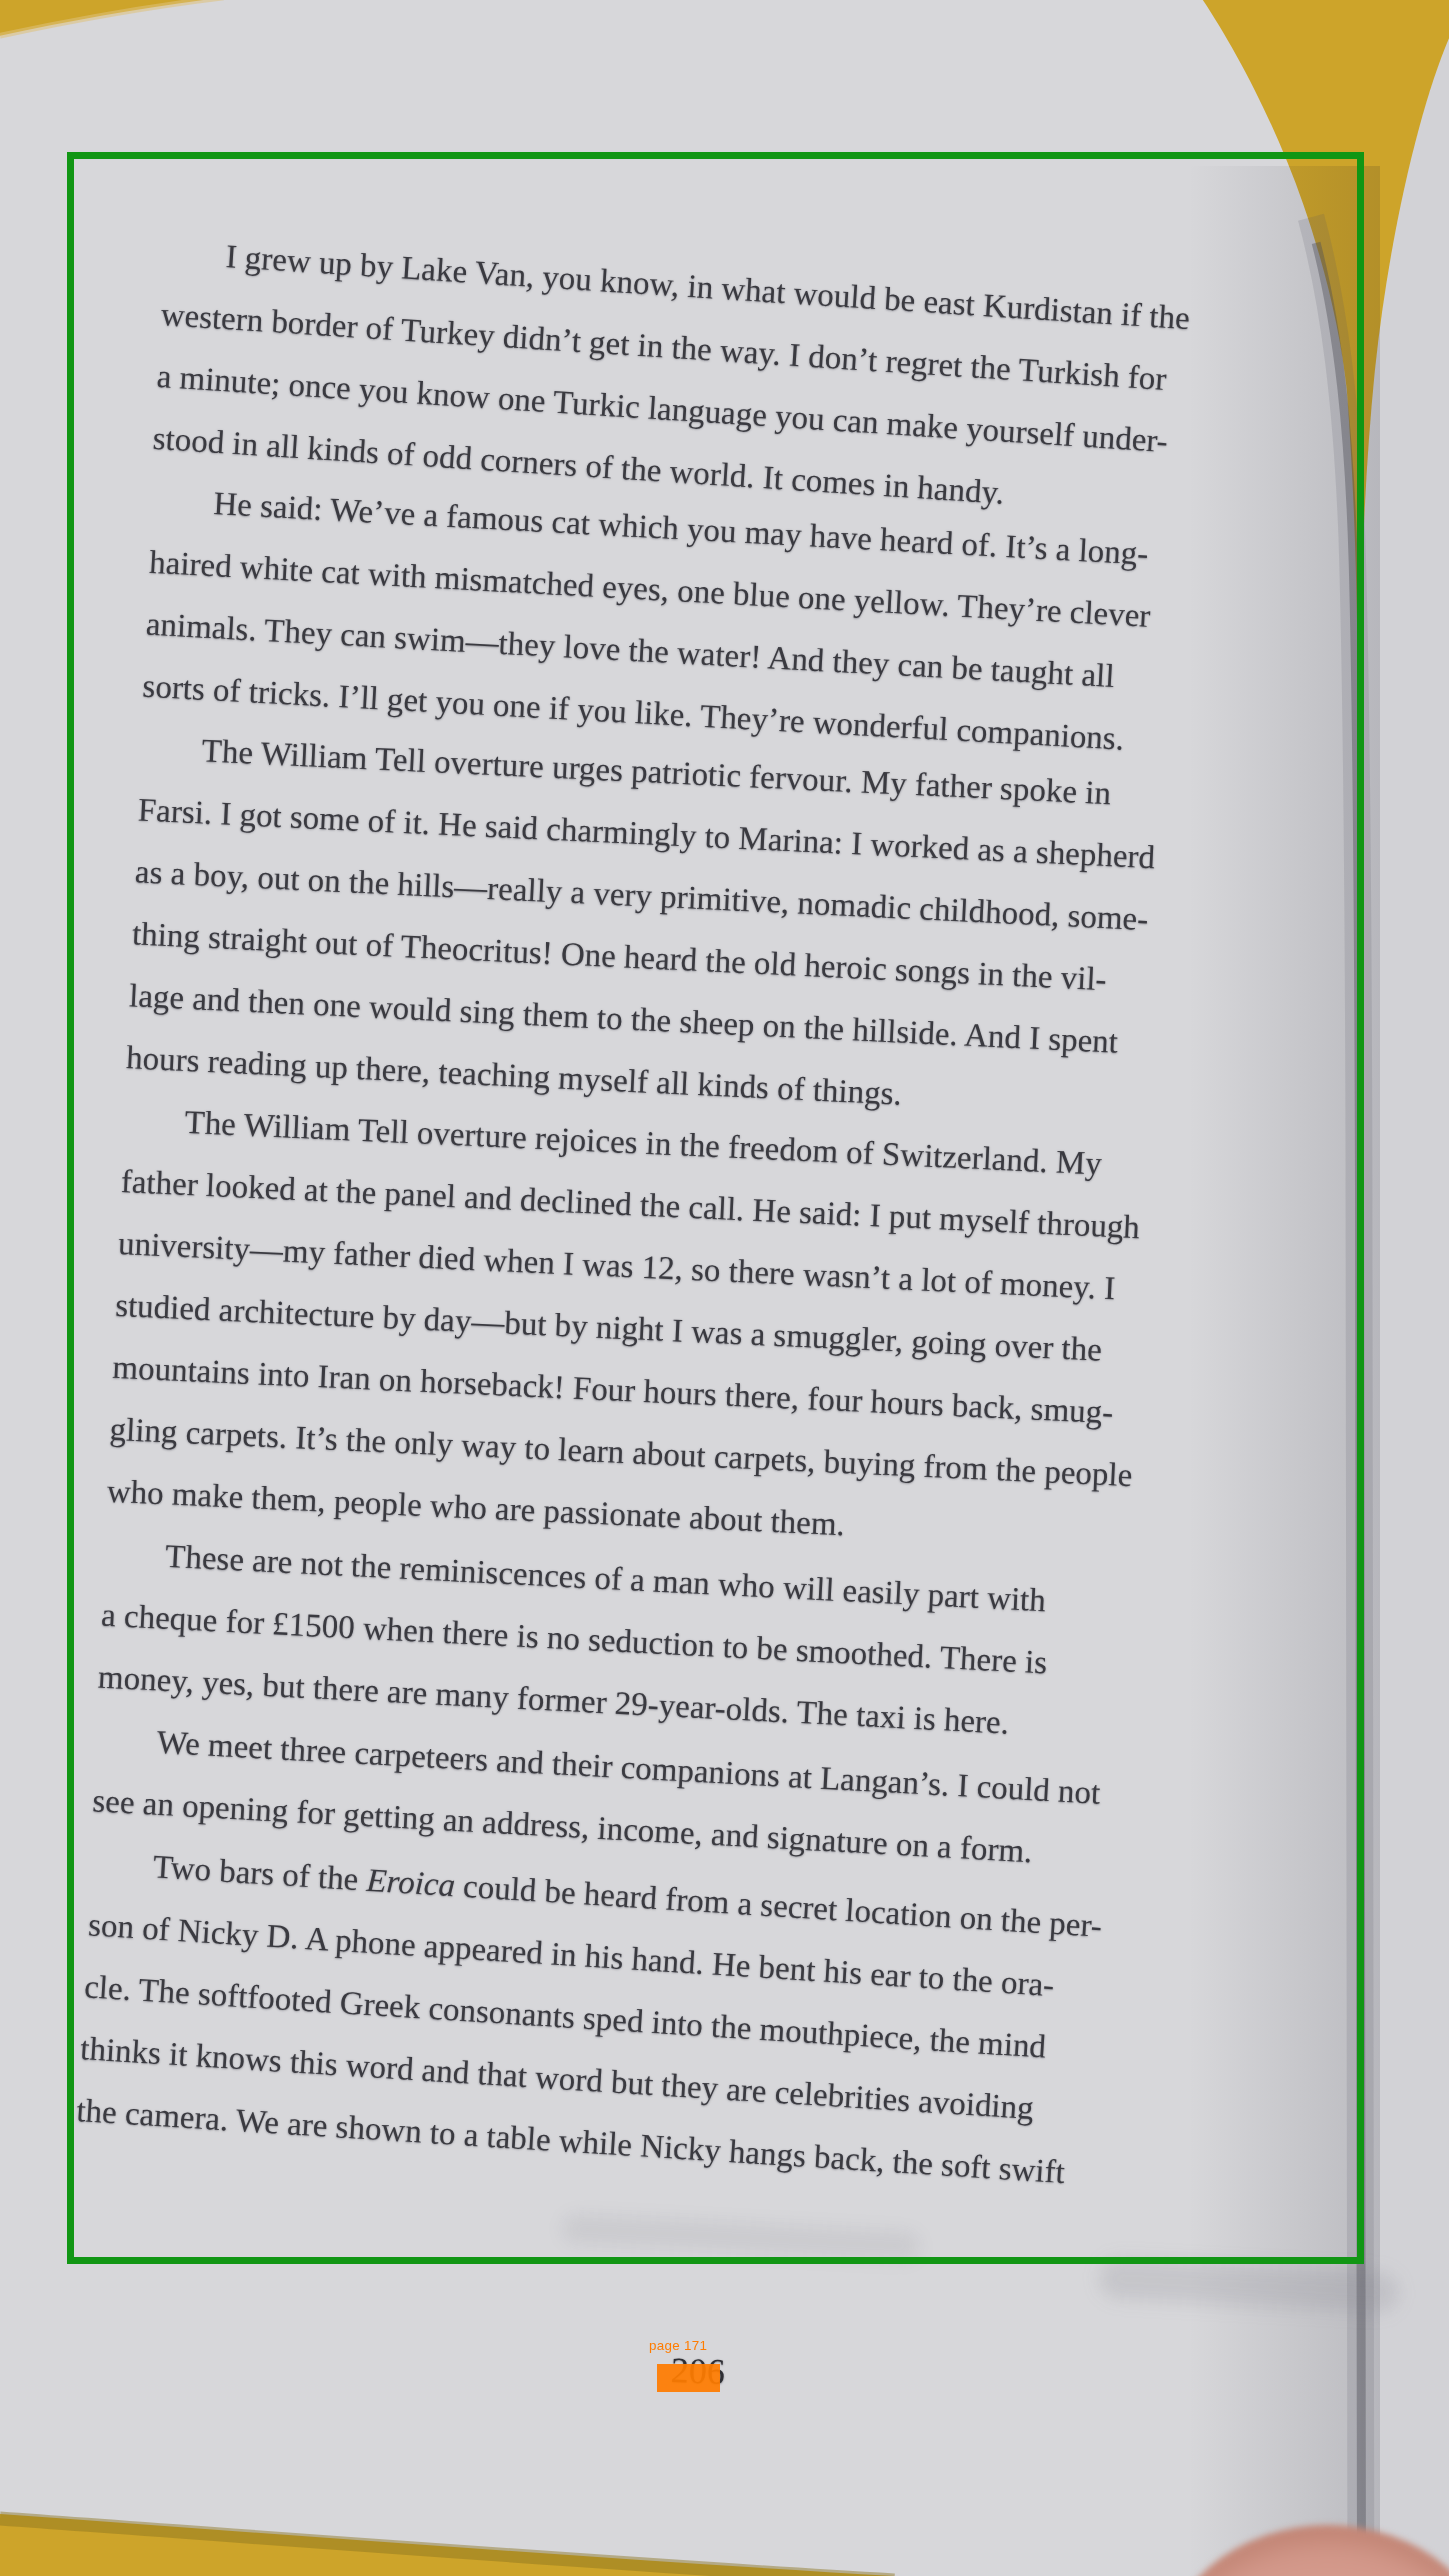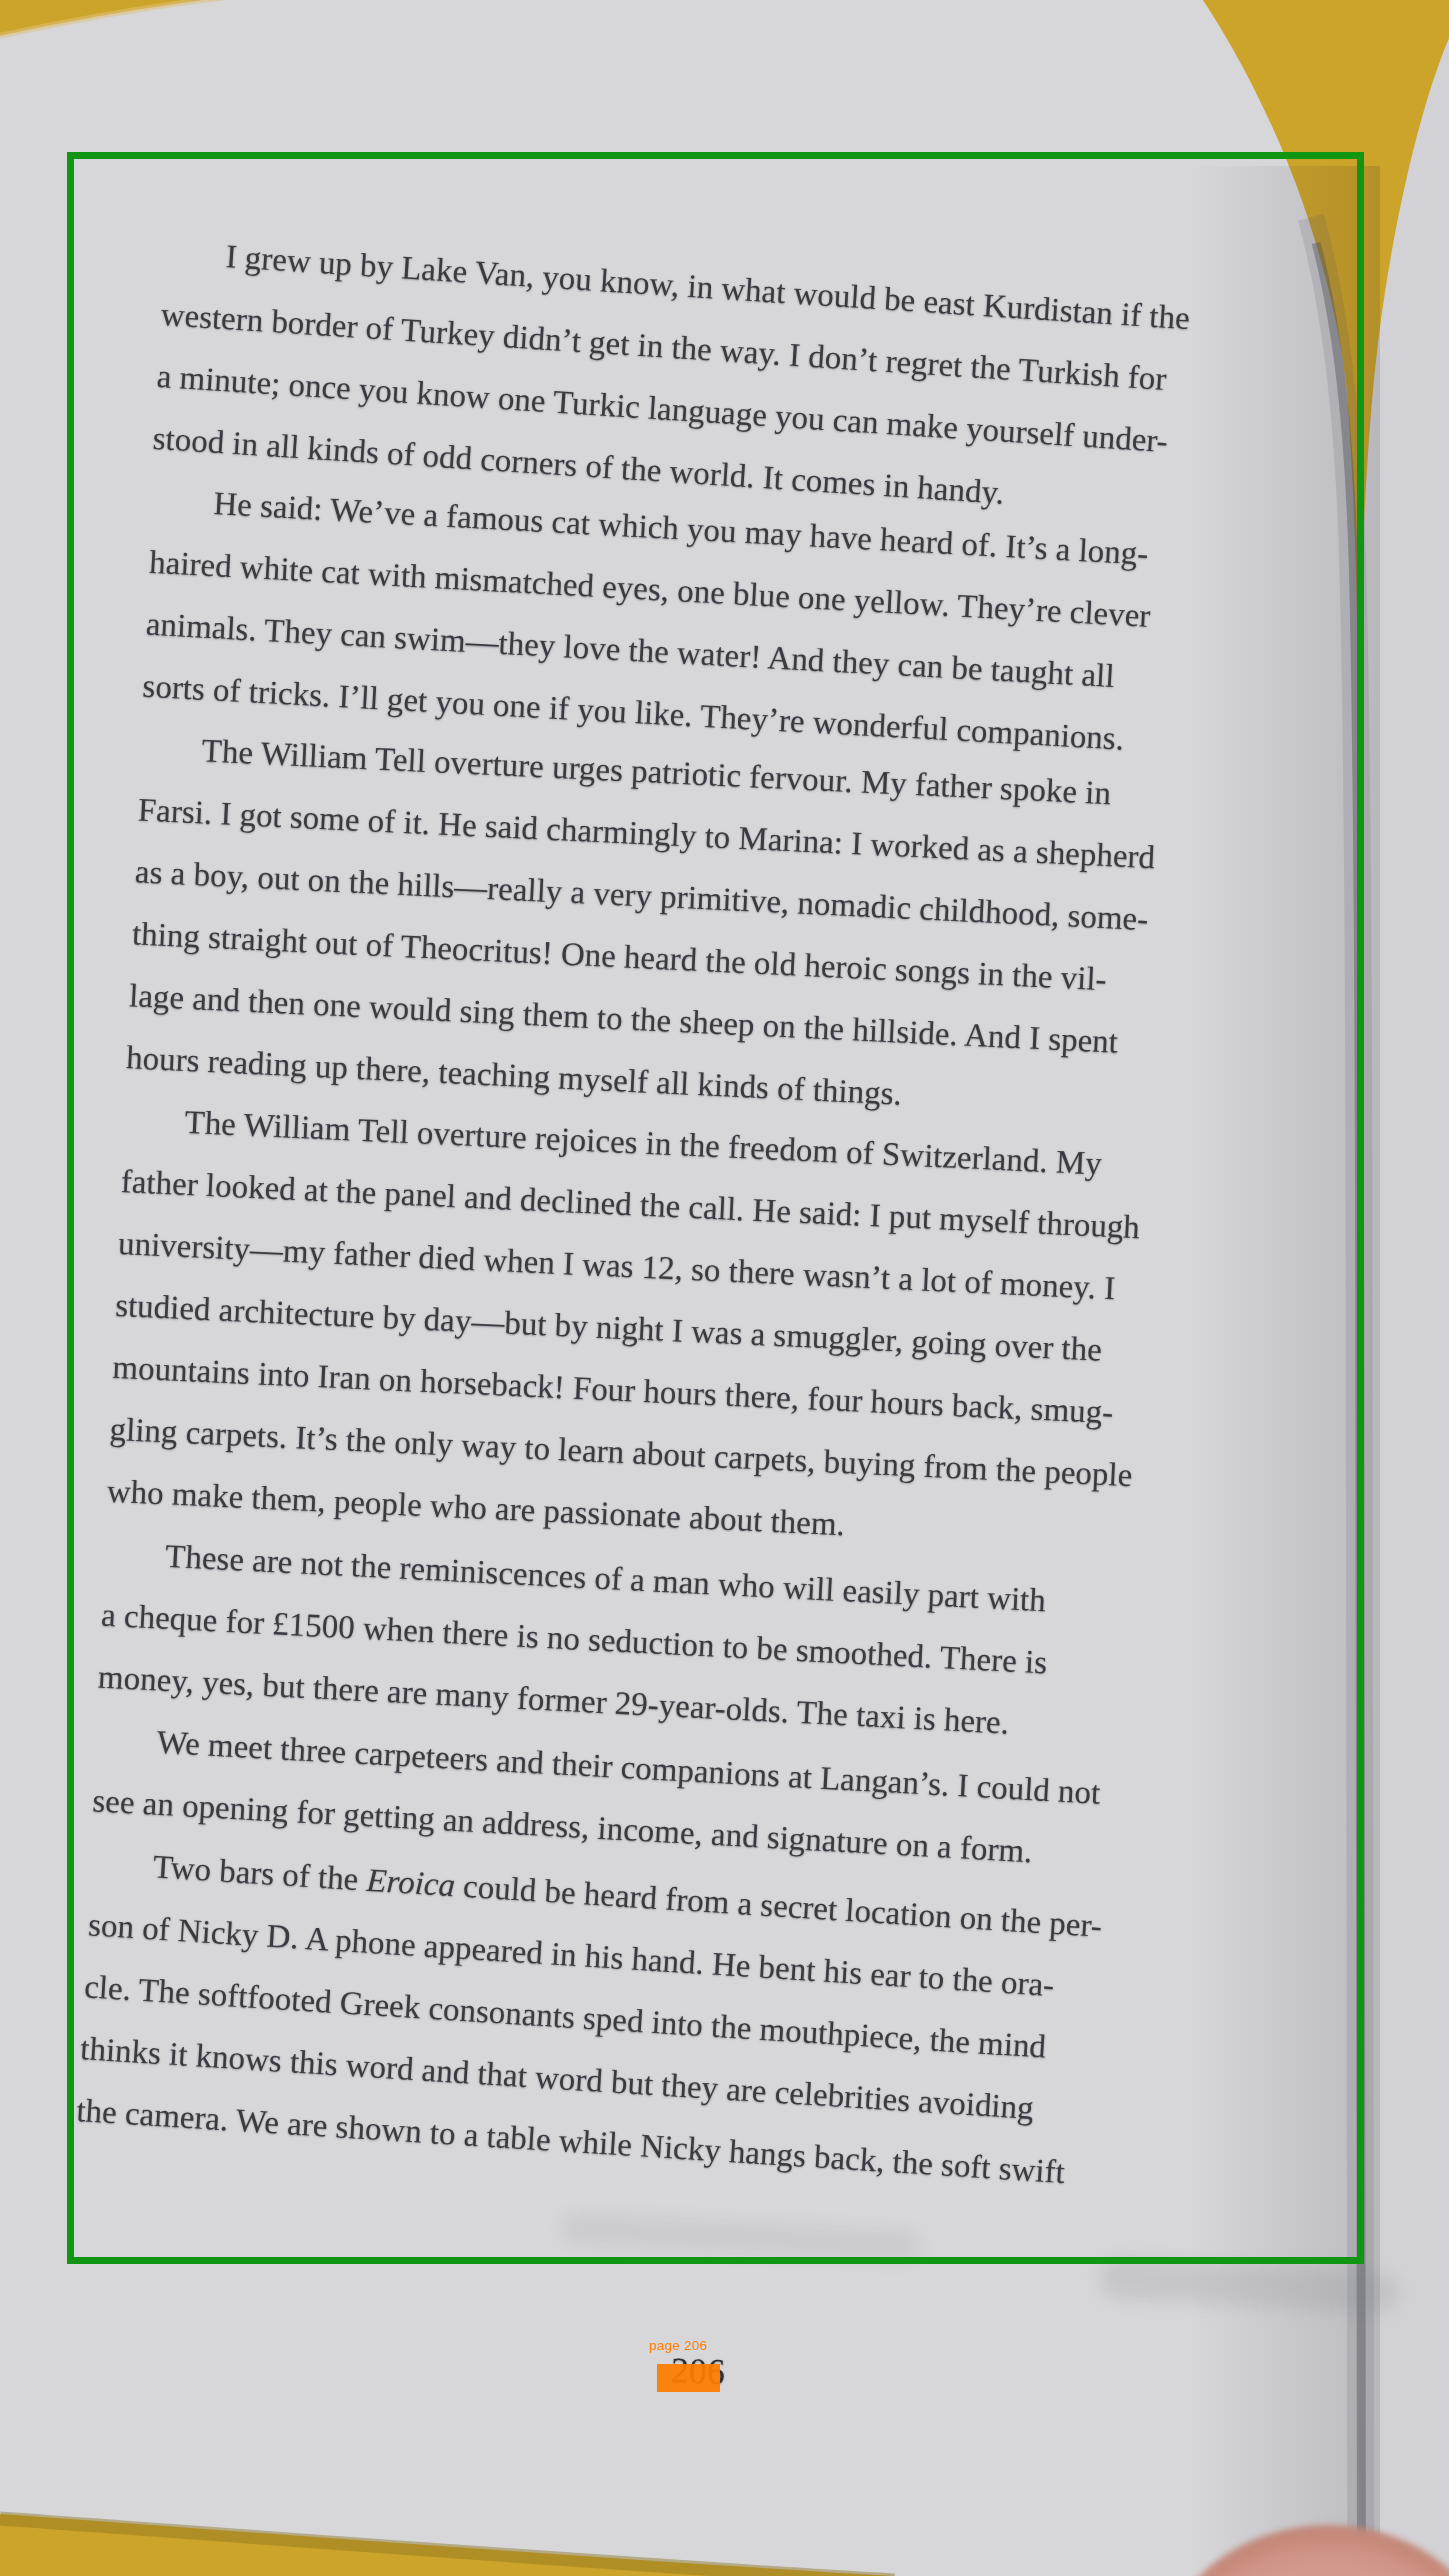--- a/index.html
+++ b/index.html
@@ -138,17 +138,17 @@
         <div class="line">thinks it knows this word and that word but they are celebrities avoiding</div>
         <div class="line">the camera. We are shown to a table while Nicky hangs back, the soft swift</div>
       </div>
     </div>
 
   <div class="pagenum">206</div>
 
   <div class="thumb"></div>
 
   <div class="green-box"></div>
-  <div class="pn-label">page 206</div>
+  <div class="pn-label">page 171</div>
   <div class="pn-box"></div>
 
 </div>
 
 
 </body></html>

